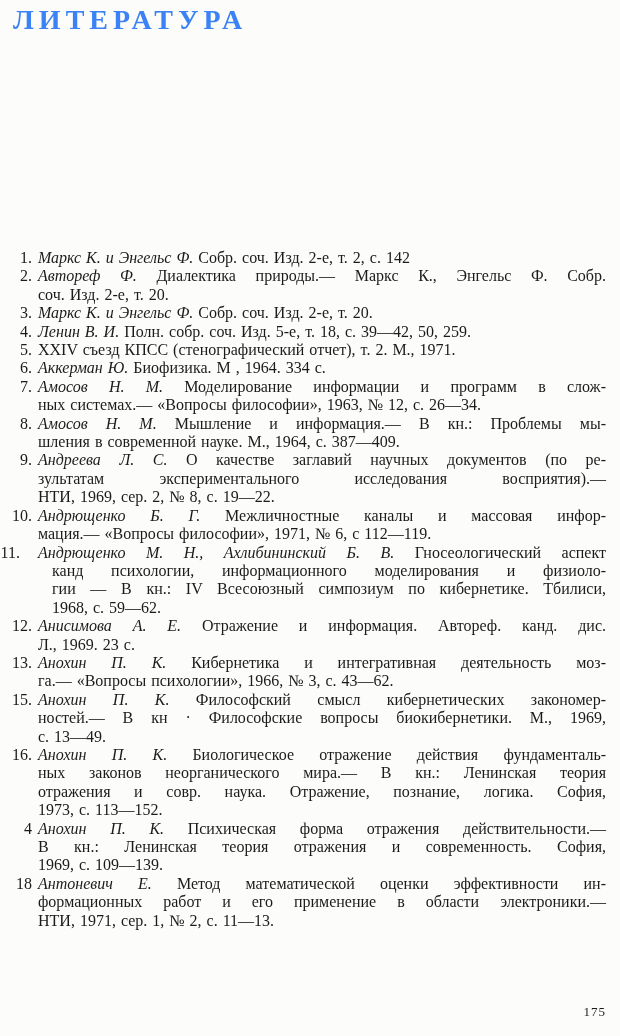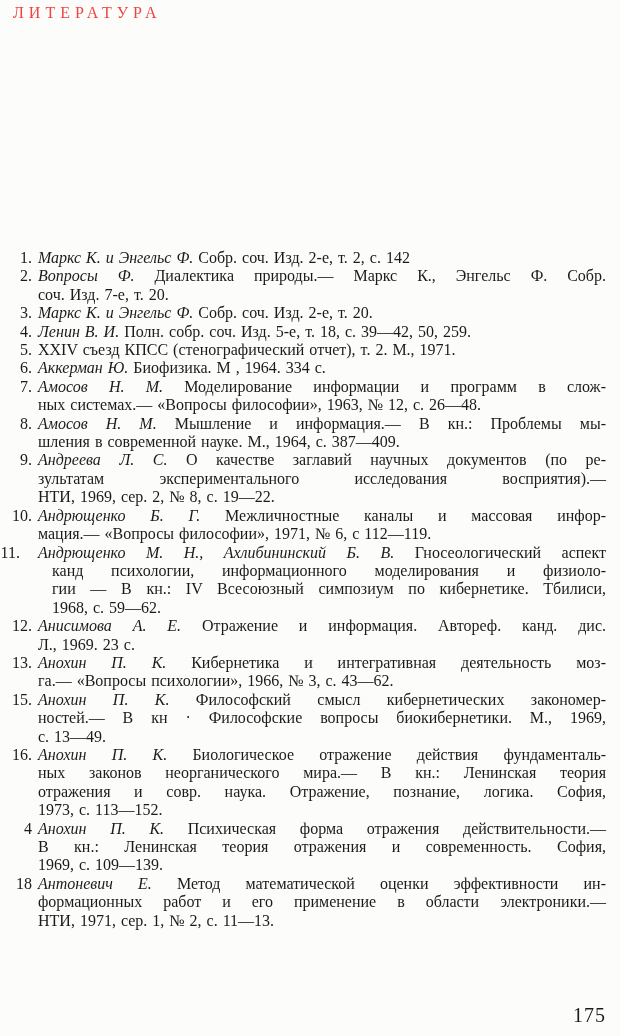--- a/index.html
+++ b/index.html
@@ -9,24 +9,24 @@
     height:1036px;
     background:#fcfcfa;
     font-family:"Liberation Serif","DejaVu Serif",serif;
     color:#1b1b1b;
     overflow:hidden;
   }
   .doc-header{
     position:absolute;
     left:13px;
     top:4px;
-    font-size:16px;
-    font-weight:normal;
+    font-size:28px;
+    font-weight:bold;
     letter-spacing:5px;
-    color:#ef4444;
+    color:#3b82f6;
     white-space:nowrap;
   }
   .biblio-list{
     position:absolute;
     top:249px;
     left:0;
     width:606px;
   }
   .entry{
     display:flex;
@@ -60,43 +60,43 @@
   .entry.deep .line + .line{
     padding-left:14px;
   }
   .author{
     font-style:italic;
   }
   .page-number{
     position:absolute;
     right:14px;
     top:1004px;
-    font-size:20px;
+    font-size:13px;
     letter-spacing:1px;
     color:#1b1b1b;
   }
 </style>
 </head>
 <body>
 
 <div class="page">
   <div class="doc-header">ЛИТЕРАТУРА</div>
 
   <div class="biblio-list">
       <div class="entry">
         <div class="num">1.</div>
         <div class="body">
           <div class="line last"><span class="author">Маркс К. и Энгельс Ф.</span> Собр. соч. Изд. 2-е, т. 2, с. 142</div>
         </div>
       </div>
       <div class="entry">
         <div class="num">2.</div>
         <div class="body">
-          <div class="line"><span class="author">Вопросы Ф.</span> Диалектика природы.— Маркс К., Энгельс Ф. Собр.</div>
-          <div class="line last">соч. Изд. 7-е, т. 20.</div>
+          <div class="line"><span class="author">Автореф Ф.</span> Диалектика природы.— Маркс К., Энгельс Ф. Собр.</div>
+          <div class="line last">соч. Изд. 2-е, т. 20.</div>
         </div>
       </div>
       <div class="entry">
         <div class="num">3.</div>
         <div class="body">
           <div class="line last"><span class="author">Маркс К. и Энгельс Ф.</span> Собр. соч. Изд. 2-е, т. 20.</div>
         </div>
       </div>
       <div class="entry">
         <div class="num">4.</div>
@@ -113,21 +113,21 @@
       <div class="entry">
         <div class="num">6.</div>
         <div class="body">
           <div class="line last"><span class="author">Аккерман Ю.</span> Биофизика. М , 1964. 334 с.</div>
         </div>
       </div>
       <div class="entry">
         <div class="num">7.</div>
         <div class="body">
           <div class="line"><span class="author">Амосов Н. М.</span> Моделирование информации и программ в слож-</div>
-          <div class="line last">ных системах.— «Вопросы философии», 1963, № 12, с. 26—48.</div>
+          <div class="line last">ных системах.— «Вопросы философии», 1963, № 12, с. 26—34.</div>
         </div>
       </div>
       <div class="entry">
         <div class="num">8.</div>
         <div class="body">
           <div class="line"><span class="author">Амосов Н. М.</span> Мышление и информация.— В кн.: Проблемы мы-</div>
           <div class="line last">шления в современной науке. М., 1964, с. 387—409.</div>
         </div>
       </div>
       <div class="entry">

